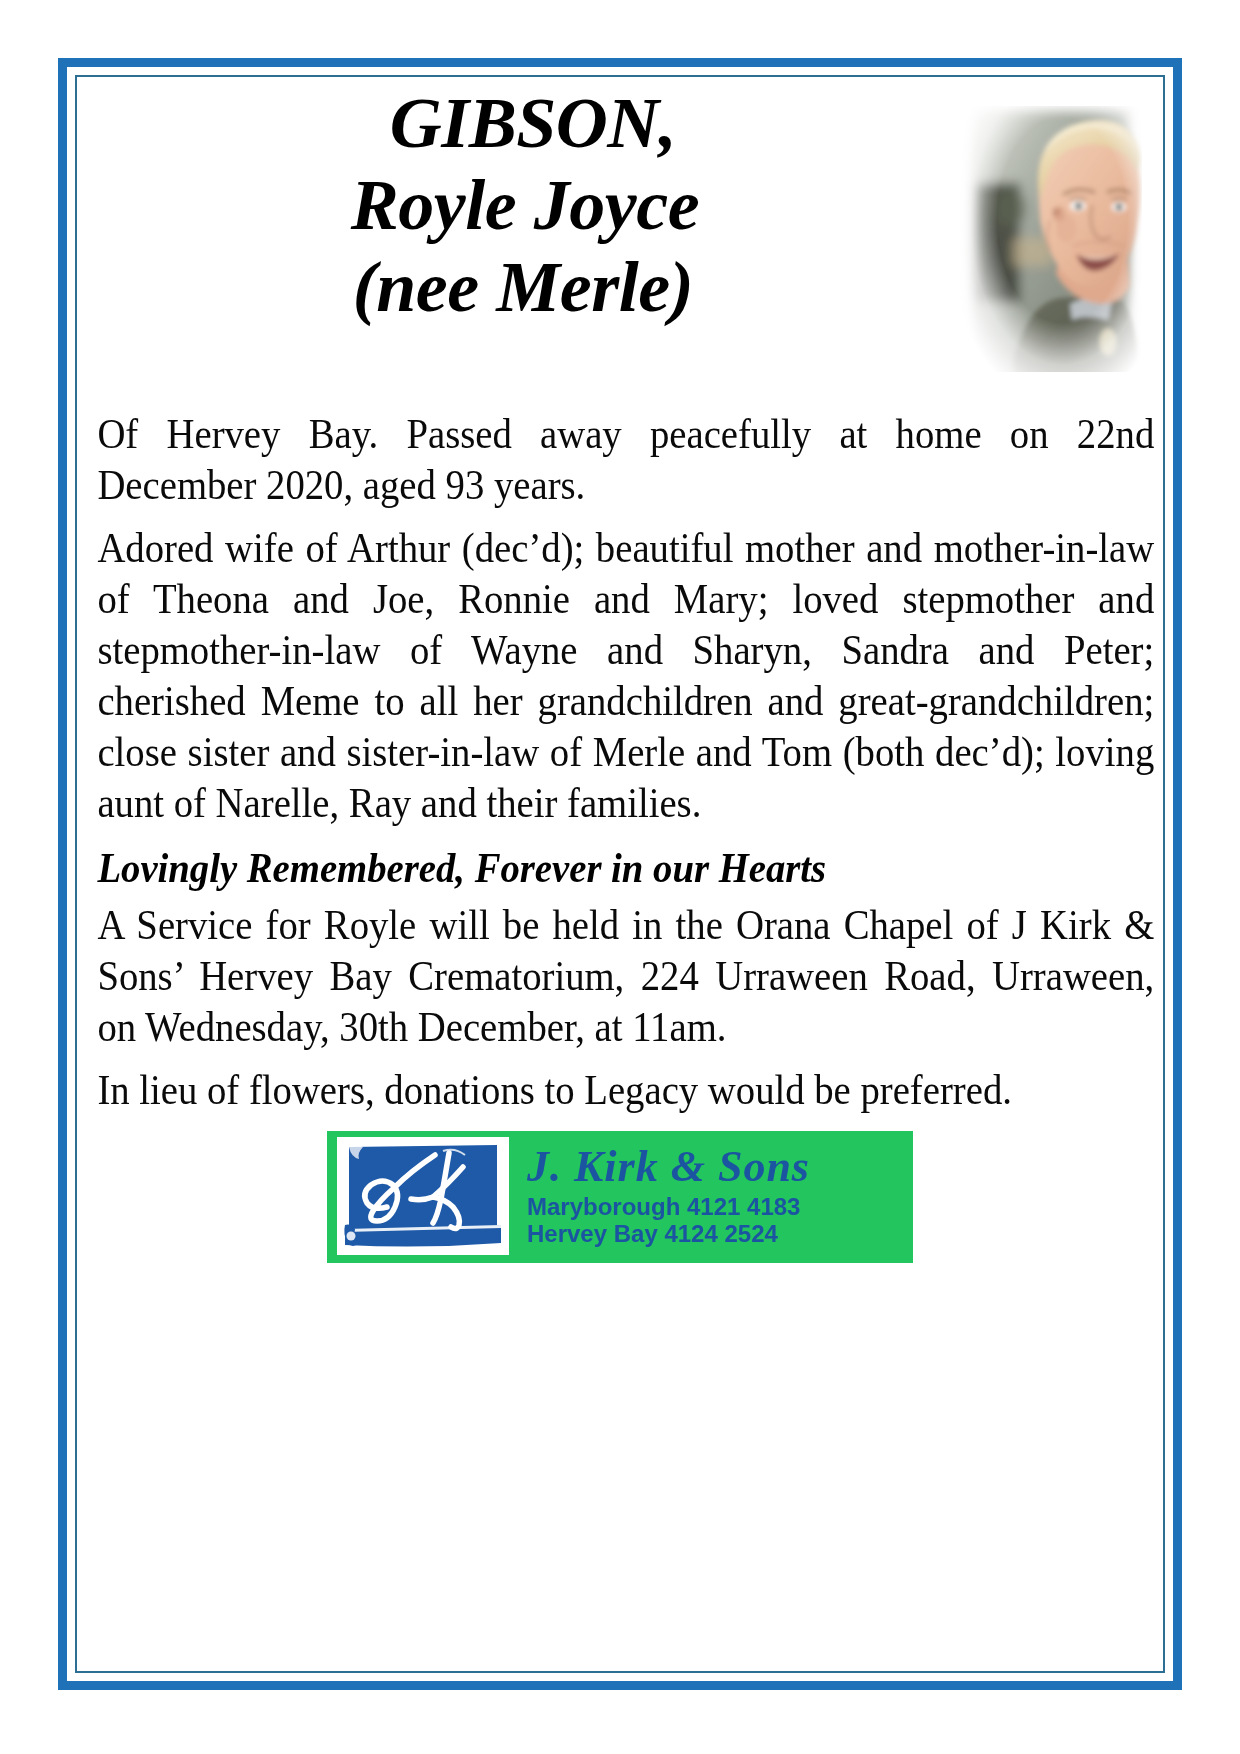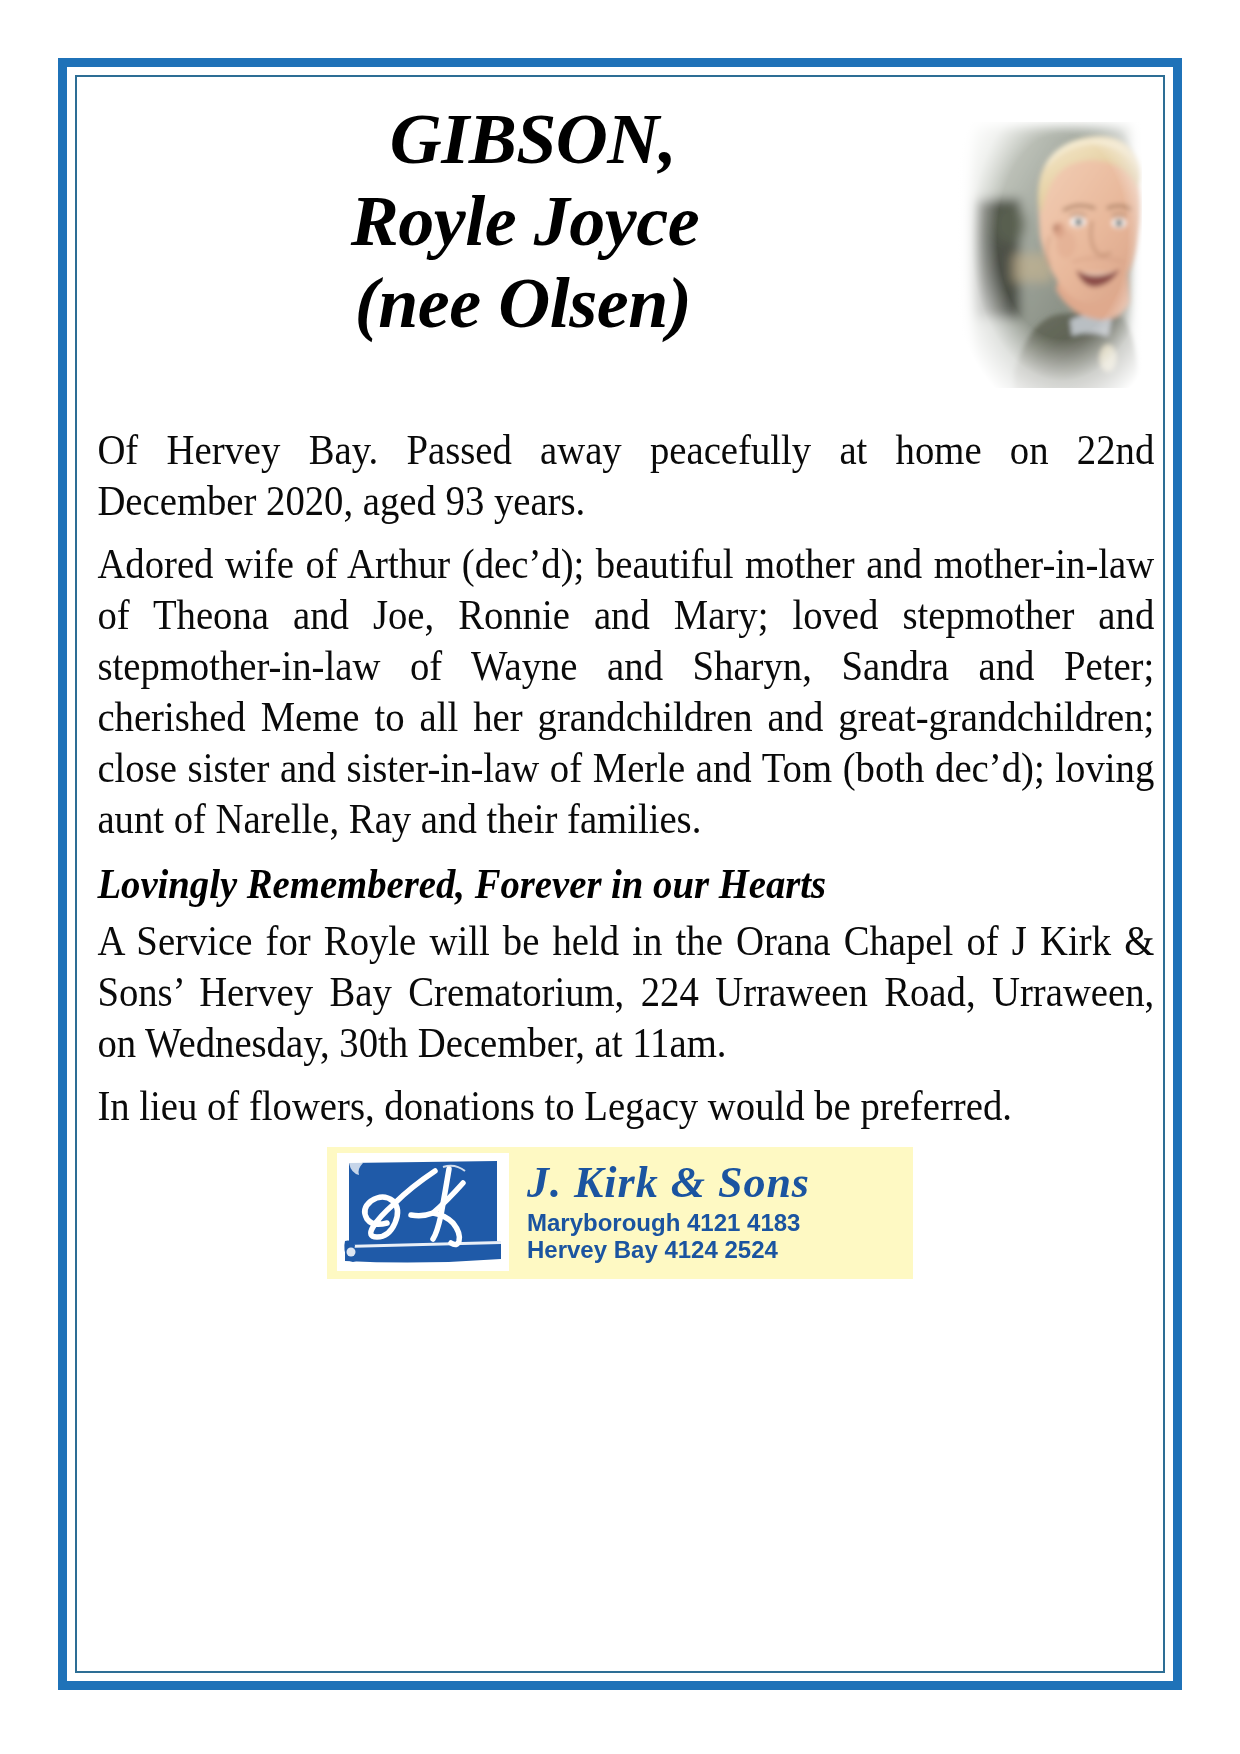--- a/index.html
+++ b/index.html
@@ -39,21 +39,21 @@
     width: 1090px;
     height: 1598px;
     border: 2px solid #2d6e95;
     box-sizing: border-box;
   }
 
   
   #content {
     position: absolute;
     left: 92px;
-    top: 92px;
+    top: 76px;
     width: 1056px;
     height: 1580px;
     box-sizing: border-box;
   }
 
   
   #headline-block {
     position: relative;
     padding: 0 8px;
   }
@@ -128,21 +128,21 @@
 
   
   #logo-block {
     margin-top: 16px;
     display: flex;
     justify-content: center;
   }
   #logo {
     display: flex;
     align-items: center;
-    background: #fef9c3;
+    background: #22c55e;
     padding: 6px 10px 8px 10px;
     width: 586px;
     box-sizing: border-box;
   }
   #logo-mark {
     width: 172px;
     height: 118px;
     flex: 0 0 auto;
     position: relative;
   }
@@ -261,21 +261,21 @@
             <rect x="0" y="0" width="190" height="300" fill="url(#vig)"></rect>
             <rect x="0" y="0" width="190" height="18" fill="#ffffff"></rect>
             <rect x="0" y="284" width="190" height="16" fill="#ffffff"></rect>
           </svg>
         </div>
       </div>
 
       <div id="headline">
         <span class="hl-line l1">GIBSON,</span>
         <span class="hl-line l2">Royle Joyce</span>
-        <span class="hl-line l3">(nee Olsen)</span>
+        <span class="hl-line l3">(nee Merle)</span>
       </div>
 
       <div style="clear:both"></div>
     </div>
 
     <p class="body-text" id="para-intro">Of Hervey Bay. Passed away peacefully at home on 22nd December 2020, aged 93 years.</p>
 
     <p class="body-text" id="para-family">Adored wife of Arthur (dec’d); beautiful mother and mother-in-law of Theona and Joe, Ronnie and Mary; loved stepmother and stepmother-in-law of Wayne and Sharyn, Sandra and Peter; cherished Meme to all her grandchildren and great-grandchildren; close sister and sister-in-law of Merle and Tom (both dec’d); loving aunt of Narelle, Ray and their families.</p>
 
     <p class="tribute-line">Lovingly Remembered, Forever in our Hearts</p>

